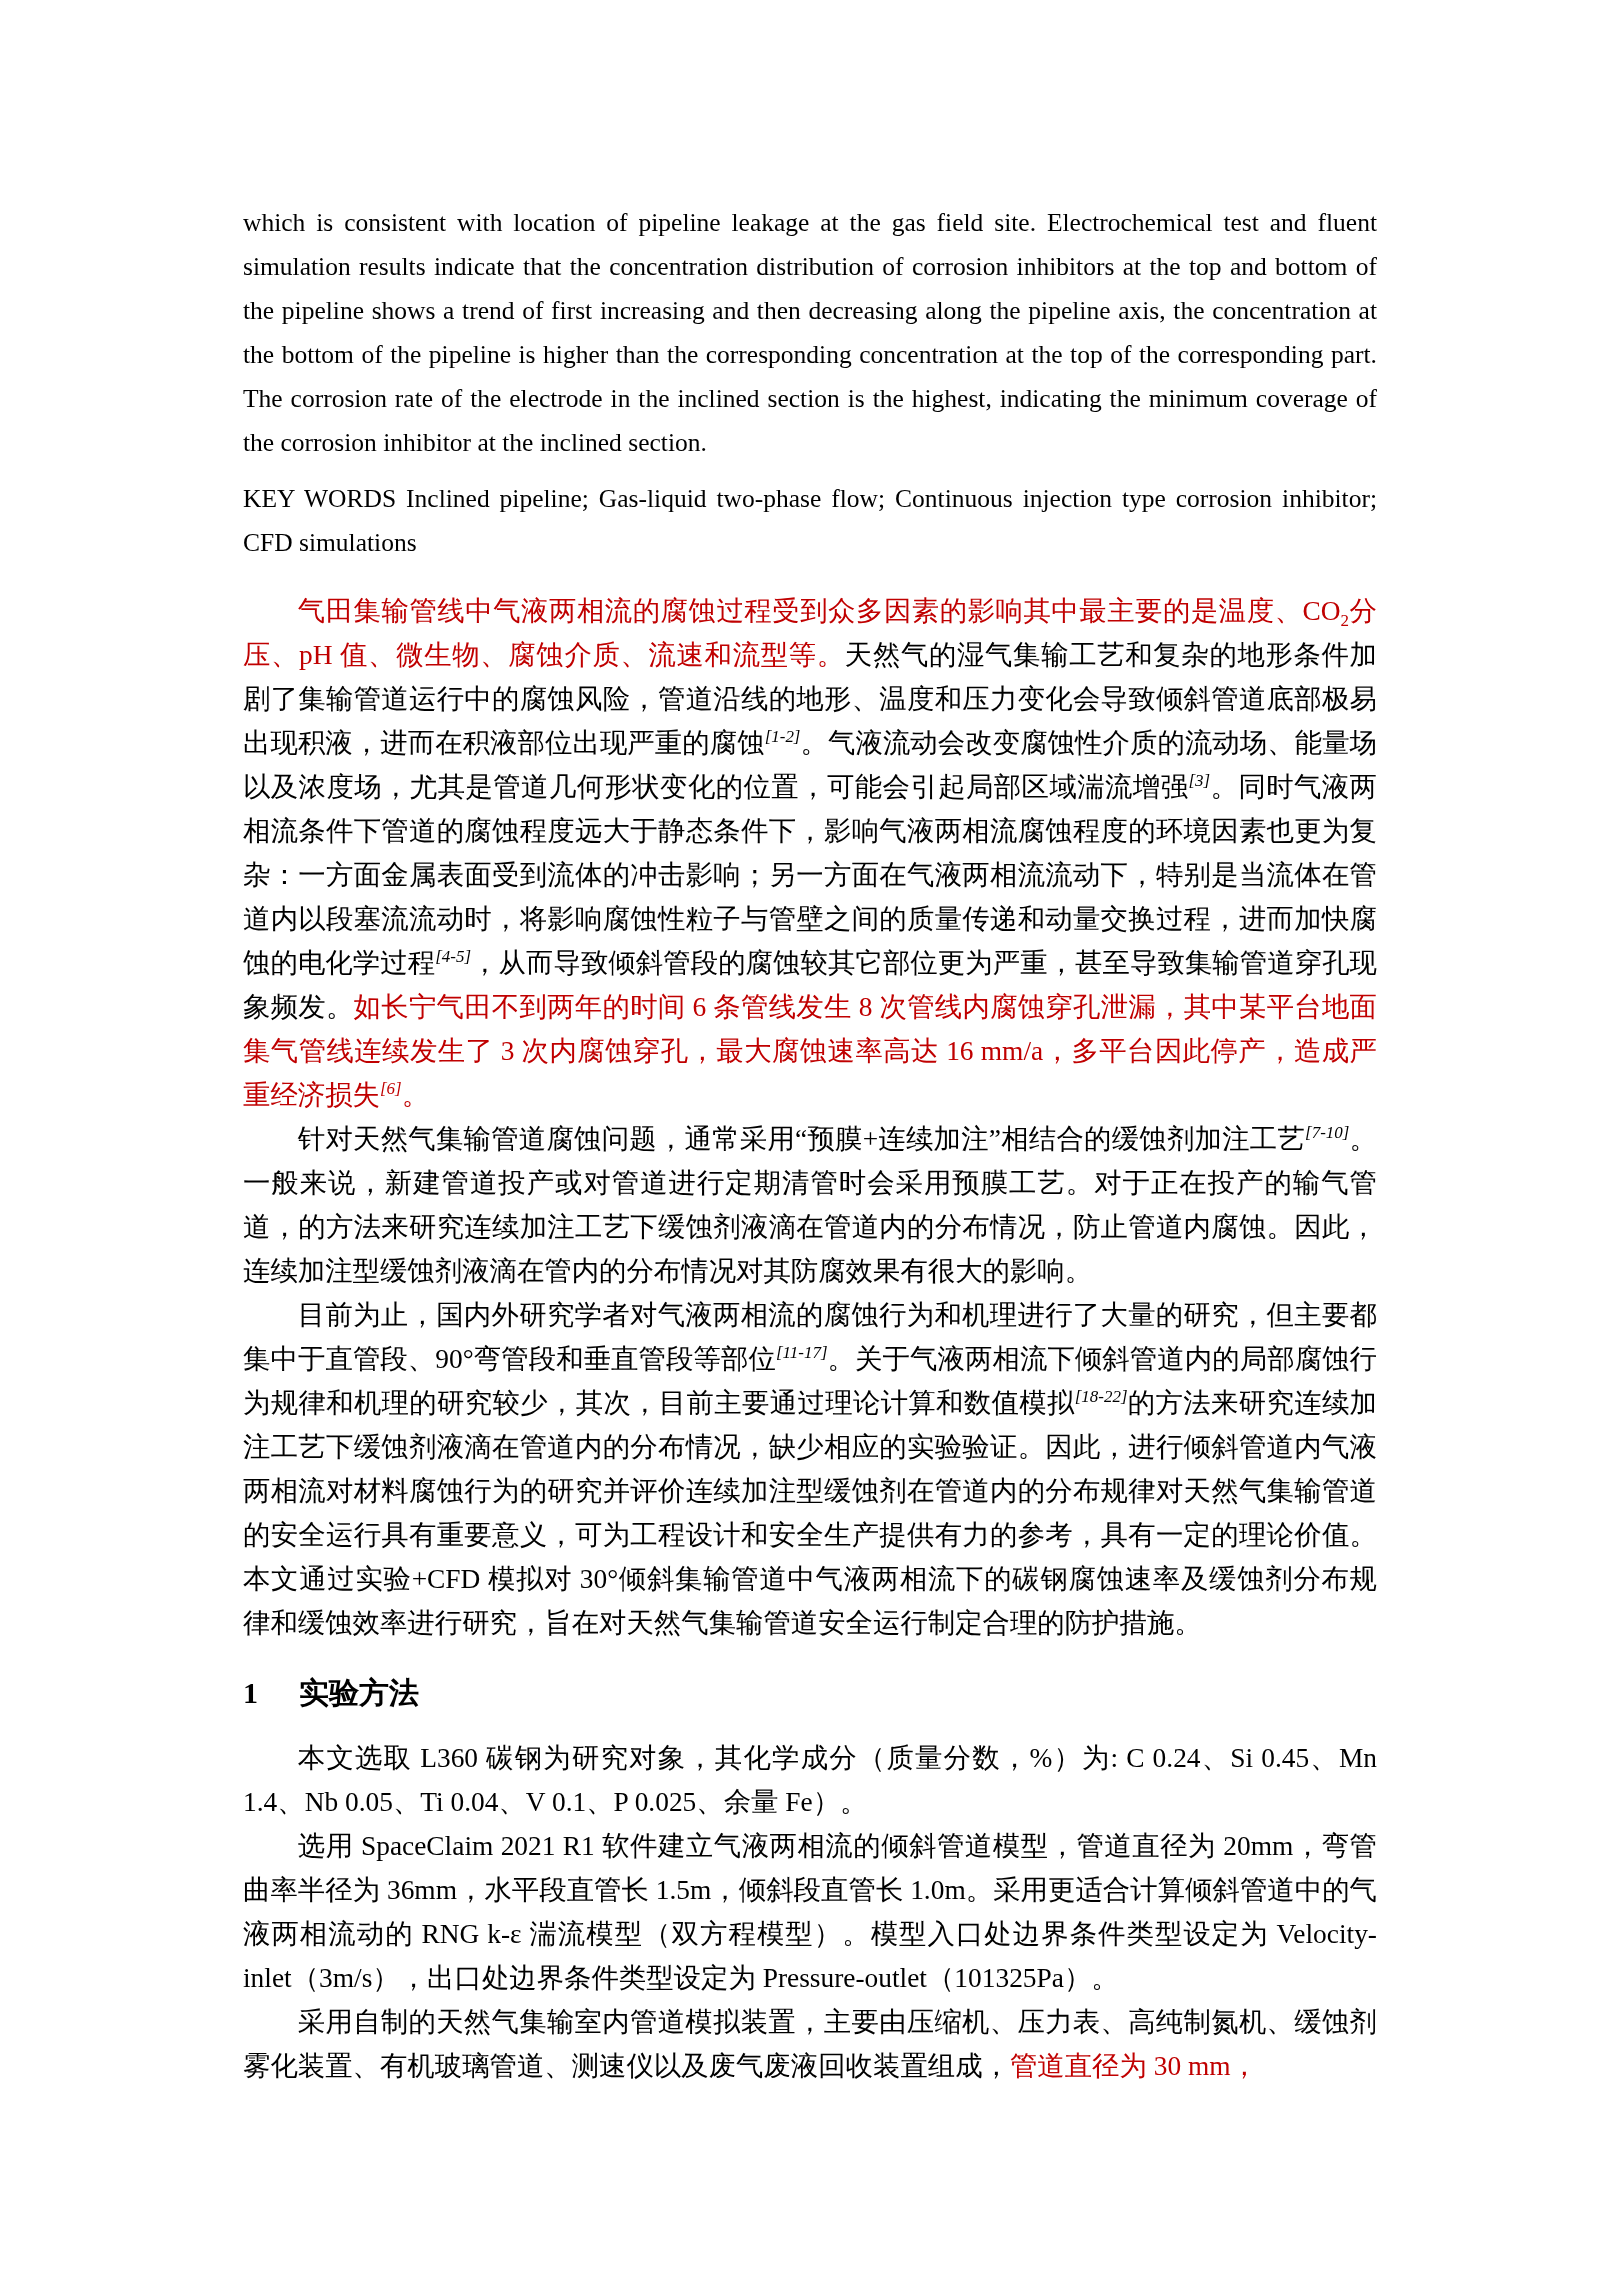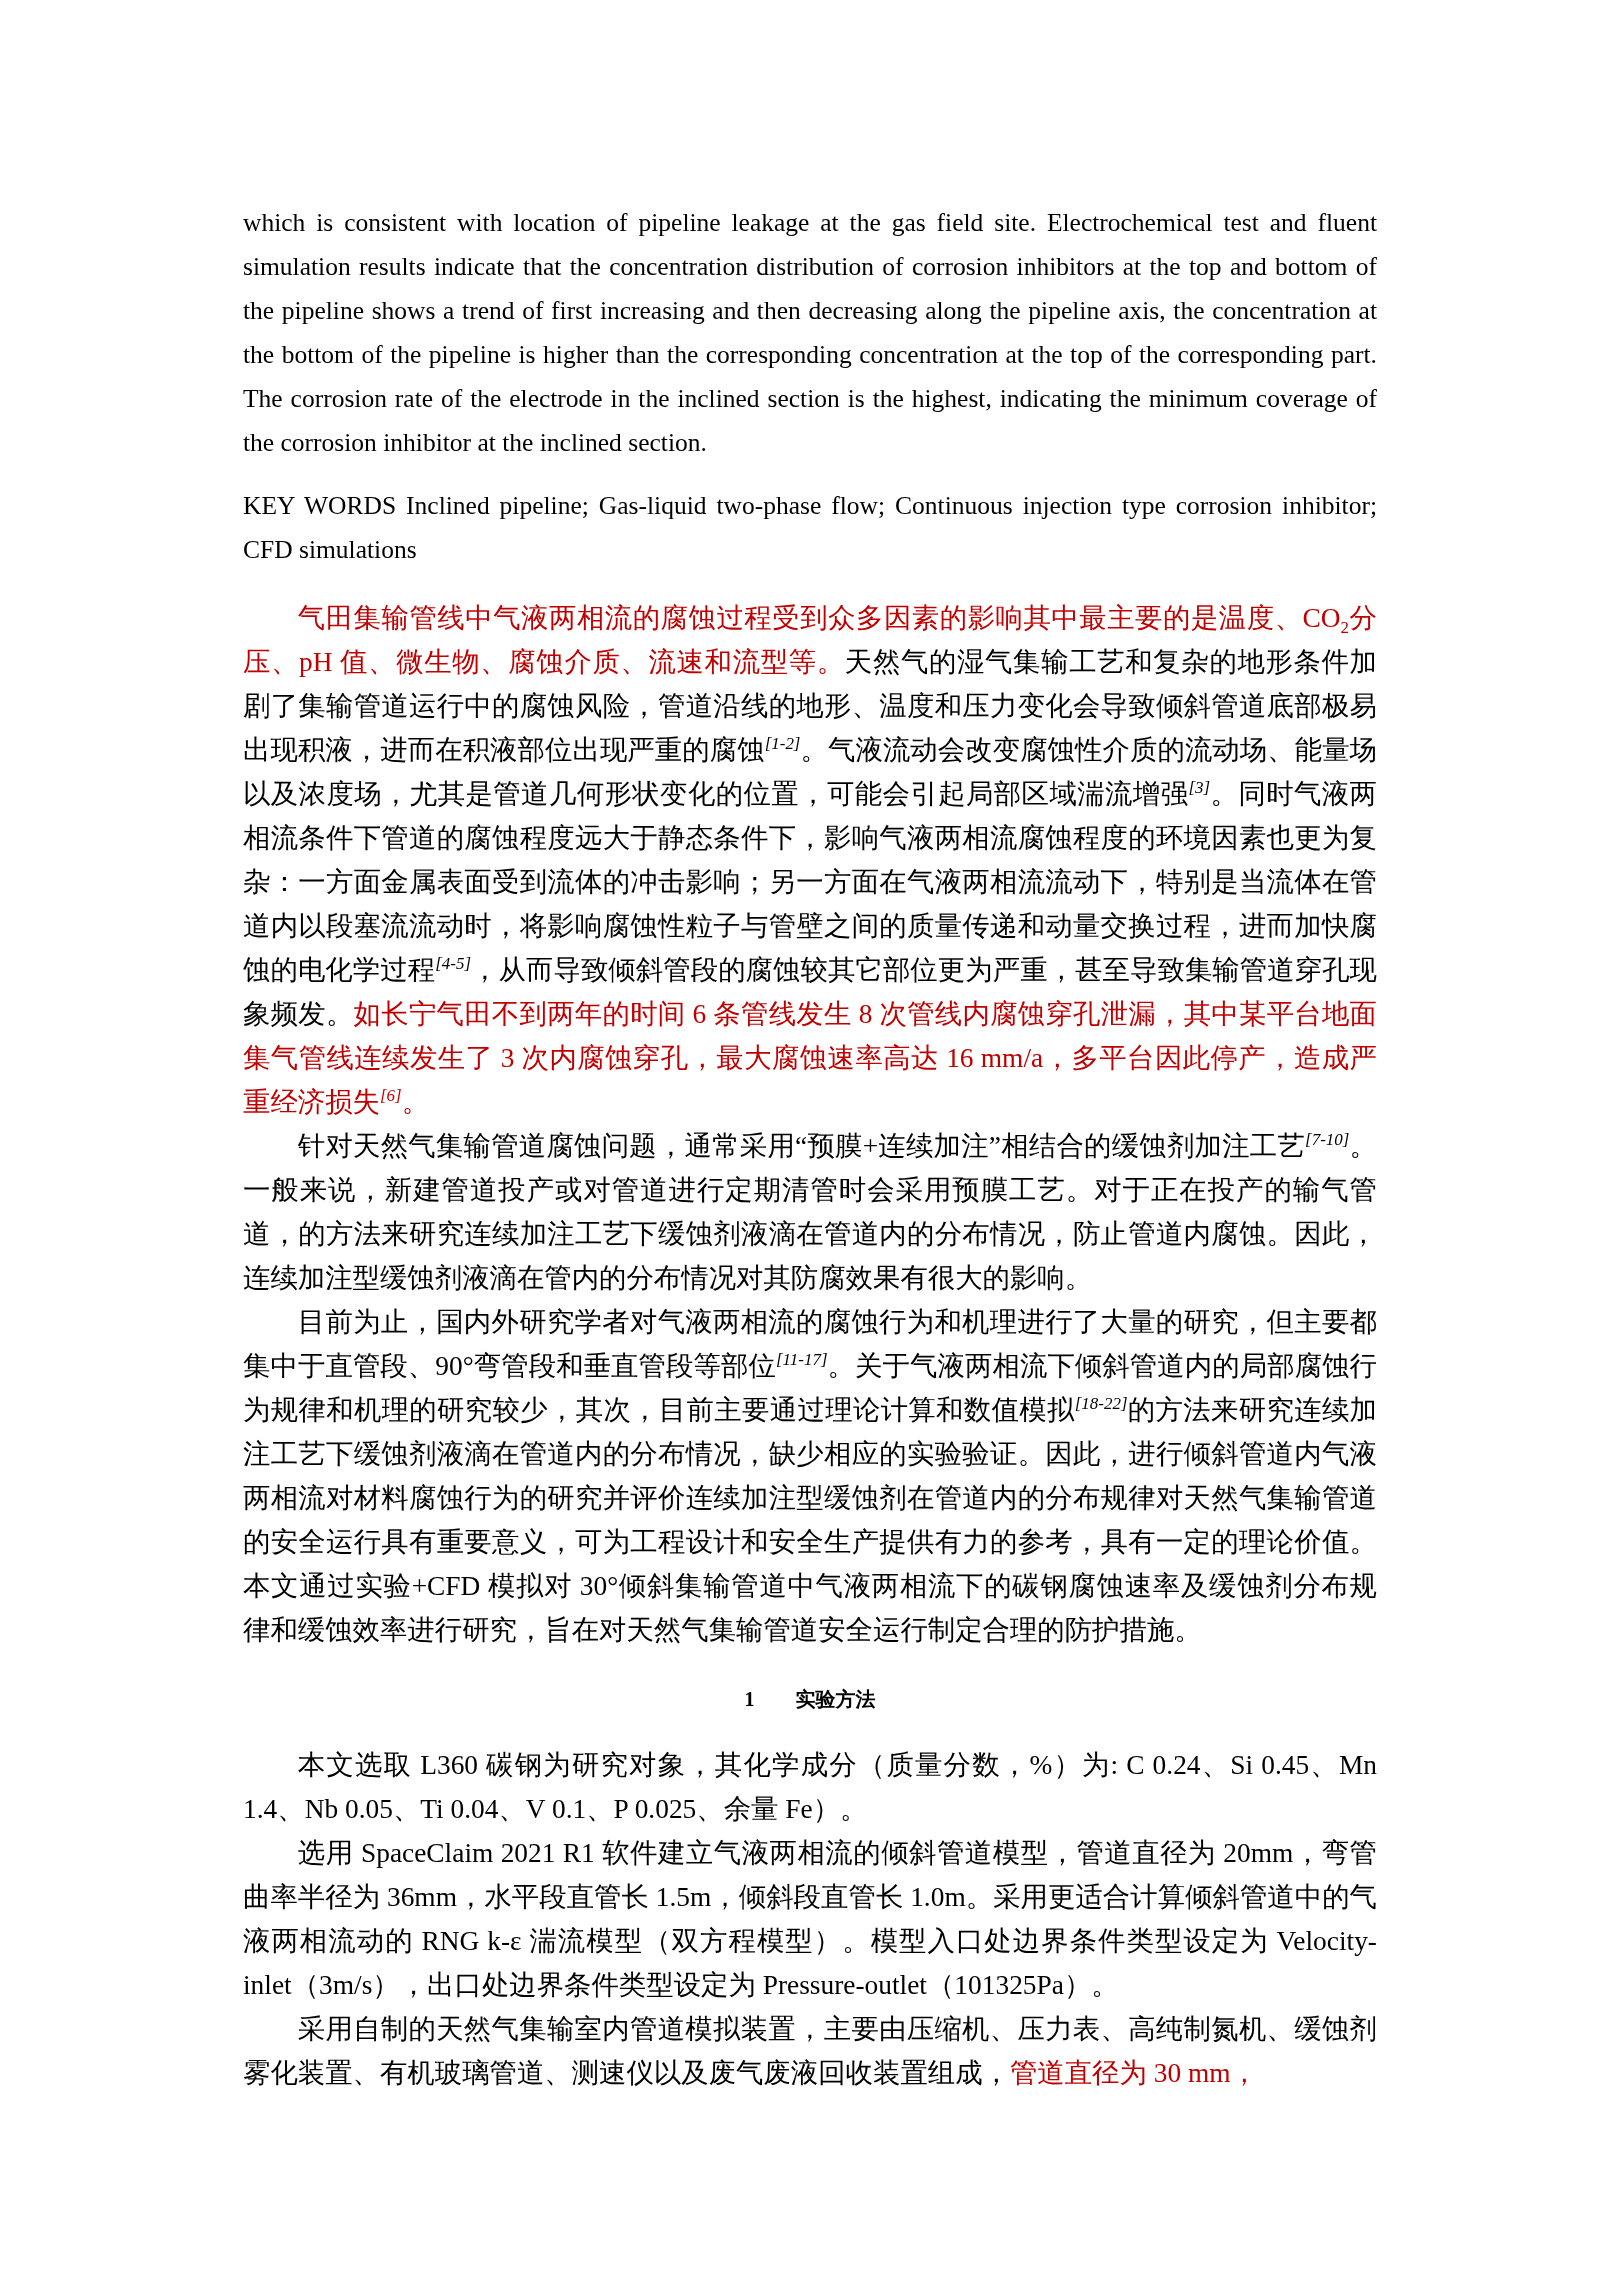--- a/index.html
+++ b/index.html
@@ -16,37 +16,36 @@
     padding: 201px 244px 0 243px;
     font-family: "Liberation Serif", "DejaVu Serif", serif;
     color: #000000;
     overflow: hidden;
   }
   p { margin: 0; }
   .en {
     font-size: 25.5px;
     line-height: 44px;
     text-align: justify;
-    margin-bottom: 19px;
+    margin-bottom: 12px;
   }
   .keywords { margin-bottom: 23.5px; }
   .kw-label { font-weight: normal; }
   .zh {
     font-size: 27.4px;
     line-height: 44px;
     text-align: justify;
     text-indent: 2em;
   }
   .section-heading {
-    font-size: 20px;
+    font-size: 30px;
     font-weight: bold;
     line-height: 41px;
     margin: 27.4px 0 23.5px 0;
     text-indent: 0;
-    text-align: center;
   }
   .sec-num { margin-right: 41px; }
   .red { color: var(--emphasis, #c00000); }
   sup.ref {
     font-size: 0.62em;
     vertical-align: super;
     line-height: 0;
     font-style: italic;
   }
   sub.sb {

